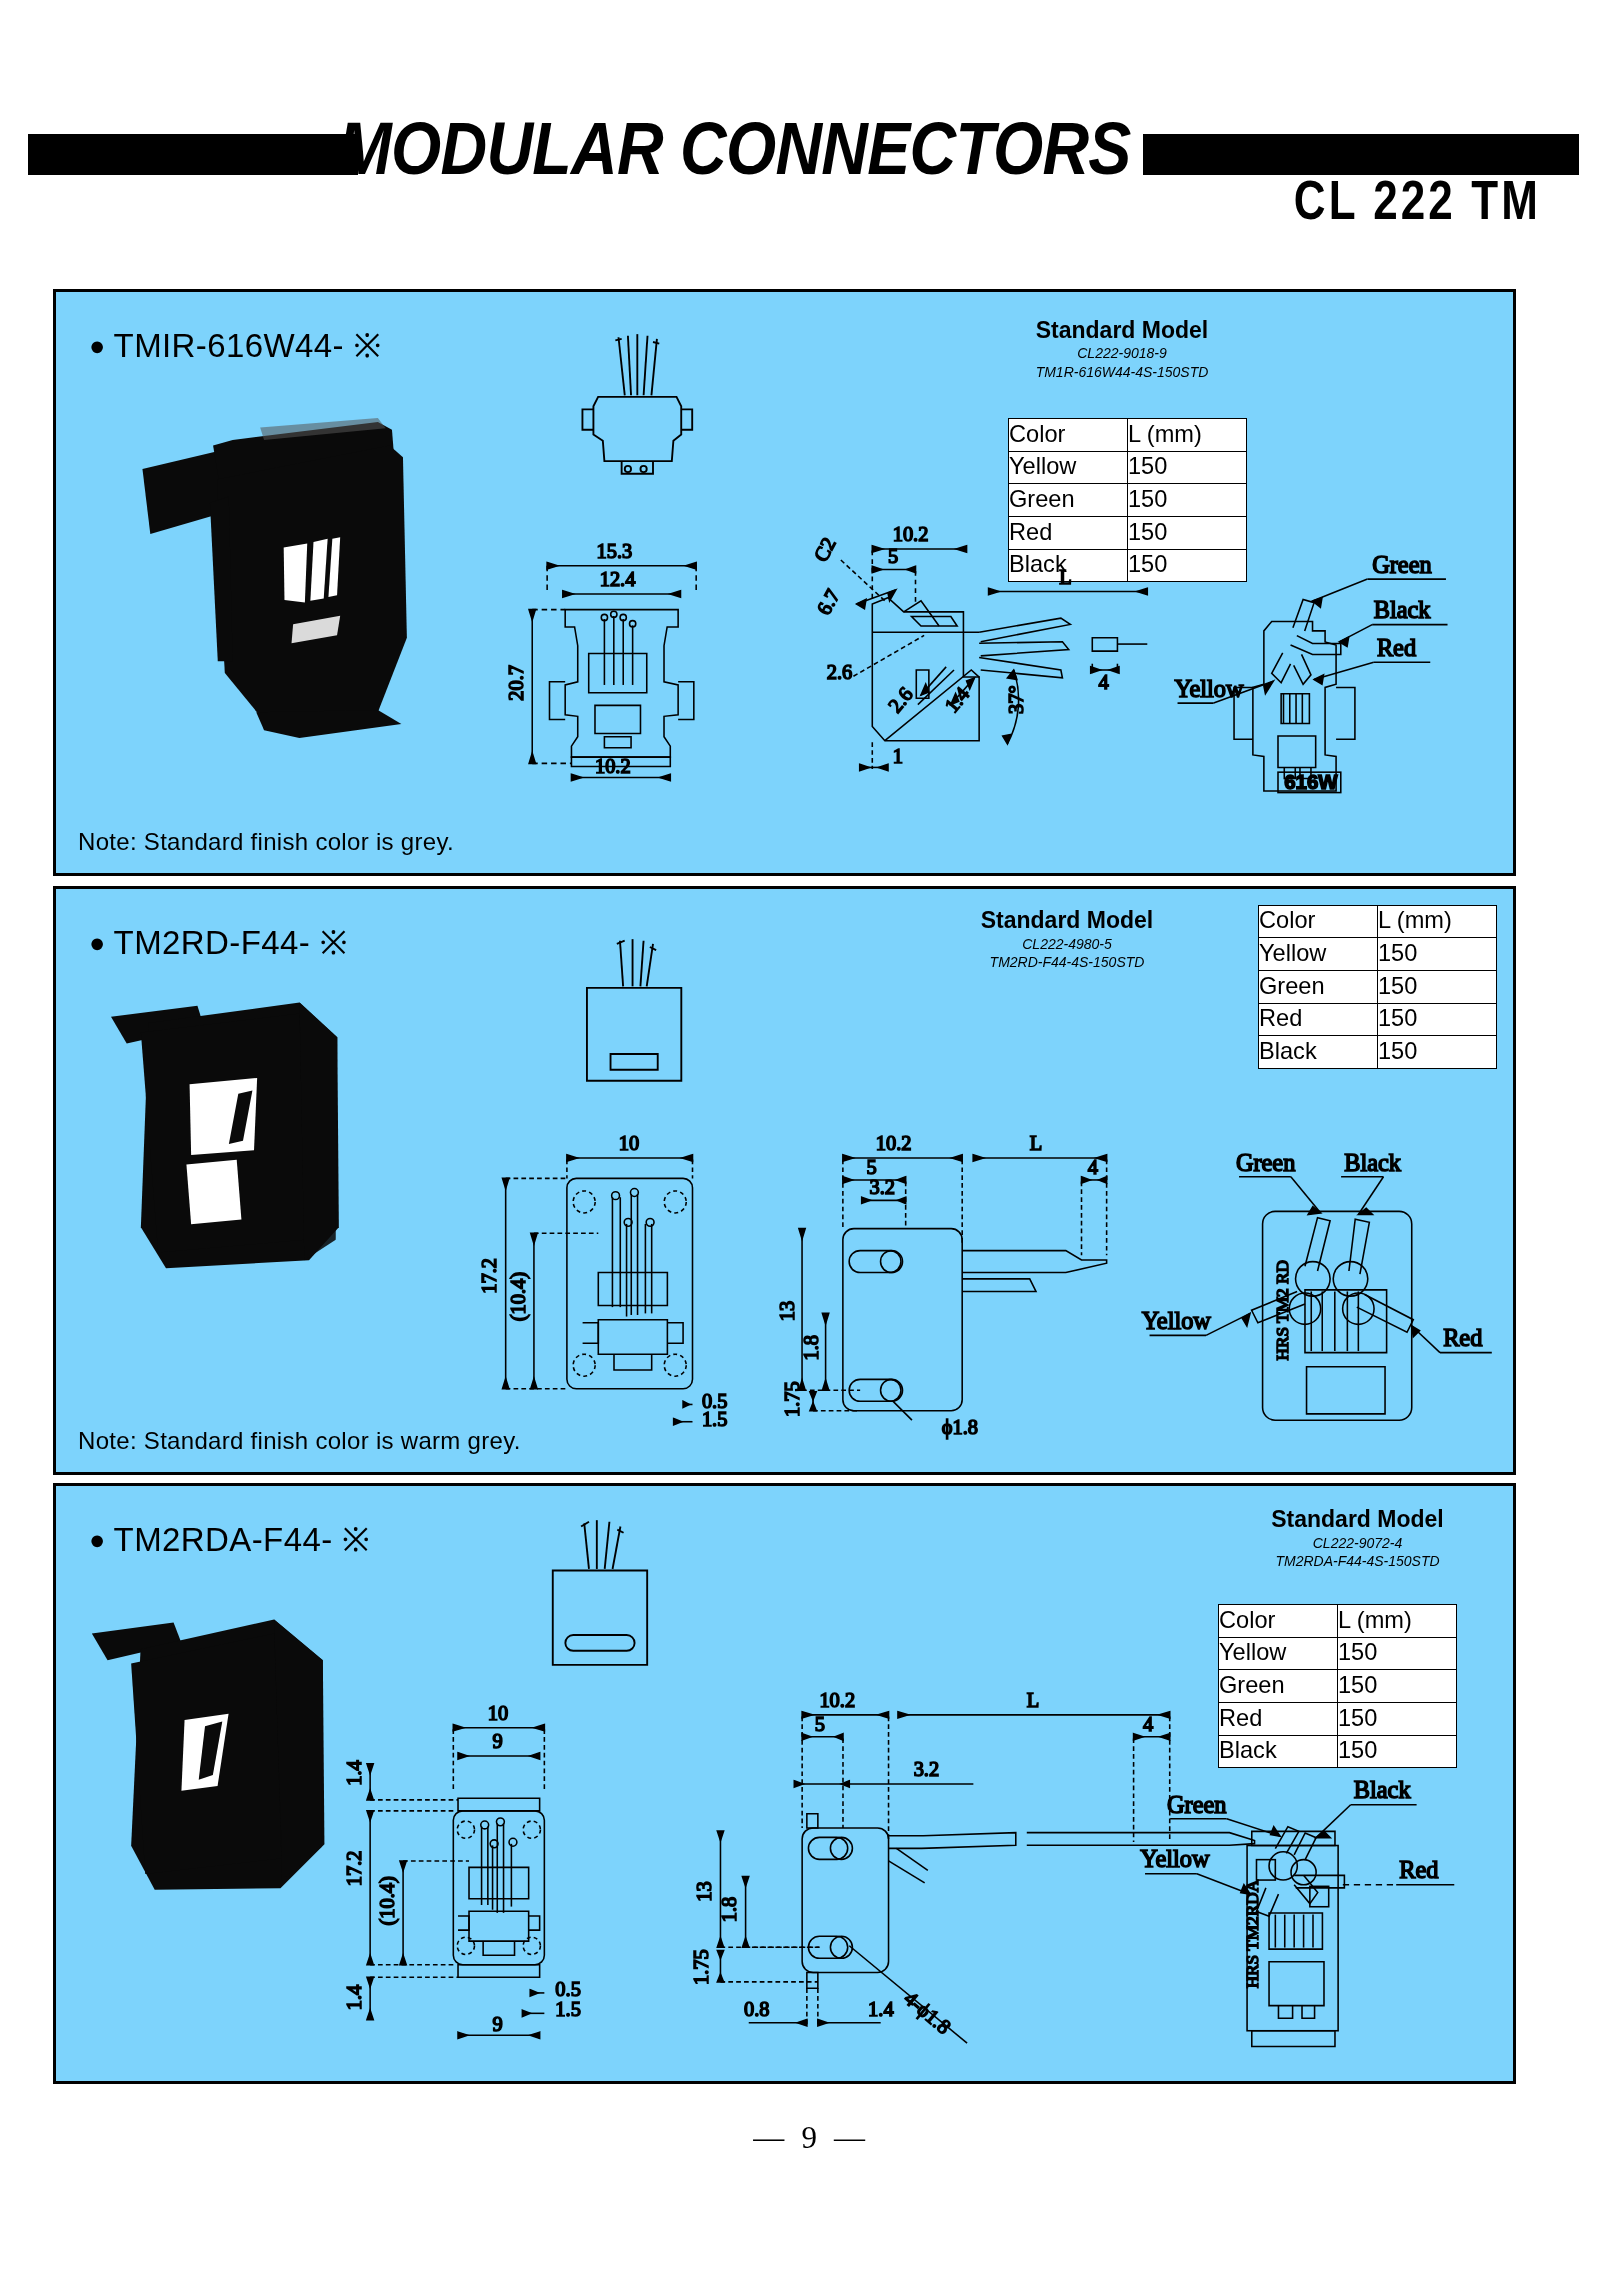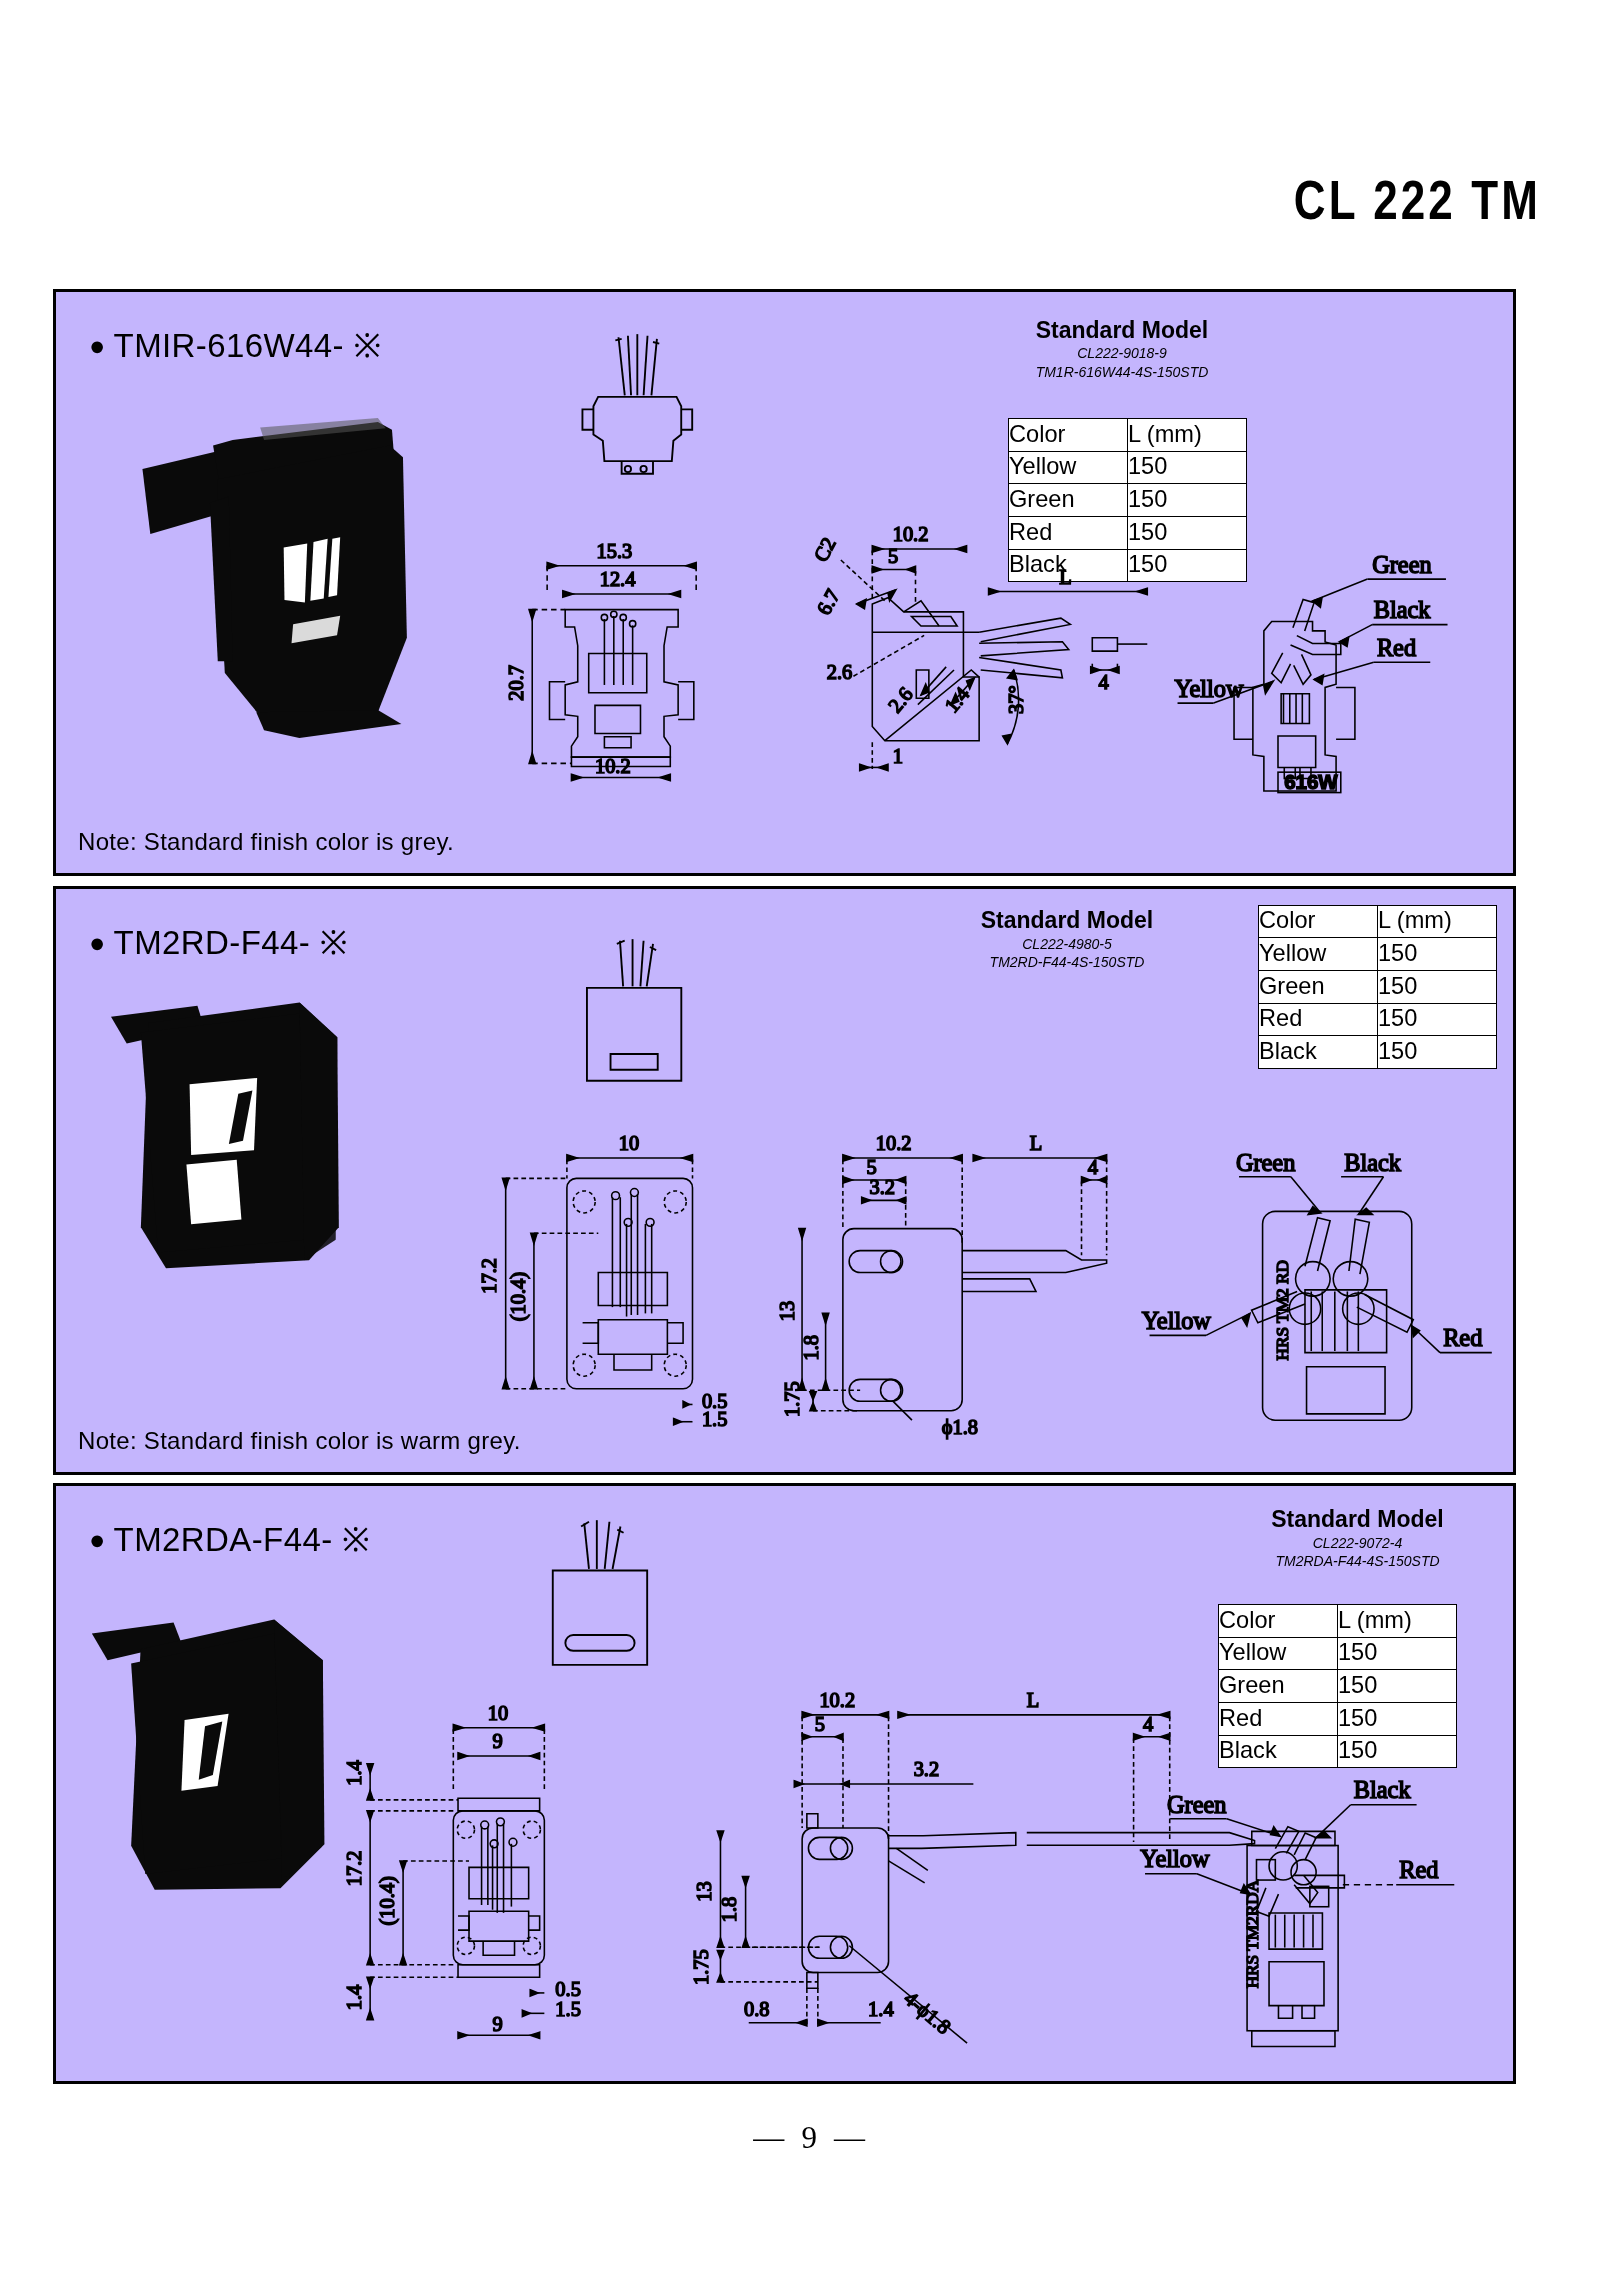--- a/index.html
+++ b/index.html
@@ -21,21 +21,21 @@
     letter-spacing:-0.8px;transform:scaleX(.86);transform-origin:left top;
     white-space:nowrap;
   }
   .sub-title{
     position:absolute;right:82px;top:169px;
     font-size:44px;font-weight:bold;letter-spacing:3.1px;
     transform:scaleY(1.25);transform-origin:right top;
   }
 
   
-  .panel{position:absolute;border:3.9px solid #000;background:#c4b5fd;}
+  .panel{position:absolute;border:3.9px solid #000;background:#7dd3fc;}
   #panel-1{left:53px;top:289px;width:1457px;height:581px;}
   #panel-2{left:53px;top:886px;width:1457px;height:583px;}
   #panel-3{left:53px;top:1483px;width:1457px;height:595px;}
 
   .model-head{
     position:absolute;left:33px;top:30px;
     font-size:33px;letter-spacing:0.4px;white-space:nowrap;
   }
   .bullet{font-size:27px;vertical-align:1.6px;margin-right:7.9px;}
   .note{
@@ -69,20 +69,25 @@
   .footer{
     position:absolute;left:0;top:2120px;width:1623px;text-align:center;
     font-family:"Liberation Serif", serif;font-size:31px;letter-spacing:4.7px;
   }
 </style>
 </head>
 <body>
 
 <div class="page">
 
+  <div class="header">
+    <div class="bar-left"></div>
+    <div class="bar-right"></div>
+    <div class="main-title">MODULAR CONNECTORS</div>
+  </div>
   <div class="sub-title">CL 222 TM</div>
 
   <div class="panel" id="panel-1">
 
     <div class="model-head">
       <span class="bullet">●</span><span>TMIR-616W44- ※</span>
     </div>
 
     <div class="photo" style="left:7.9px;top:110px;width:408px;height:338px;">
       <svg width="408" height="338" viewBox="0 0 520 430">

